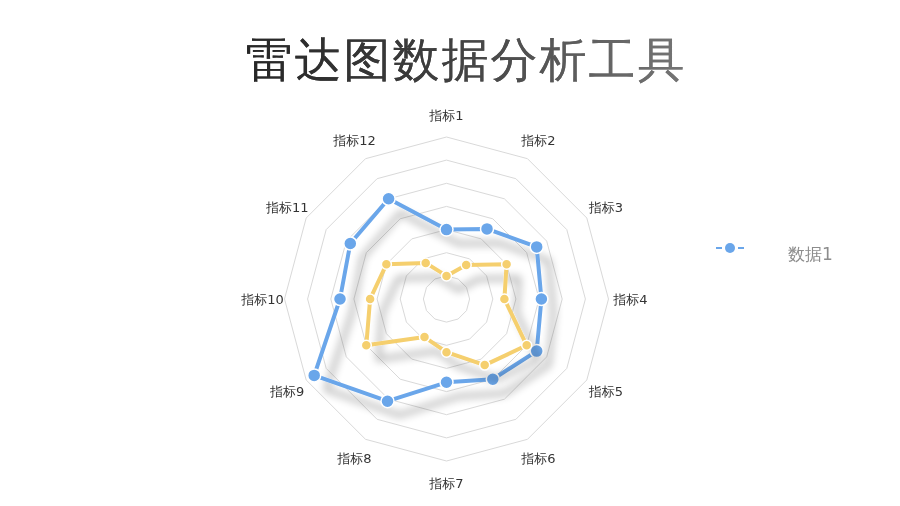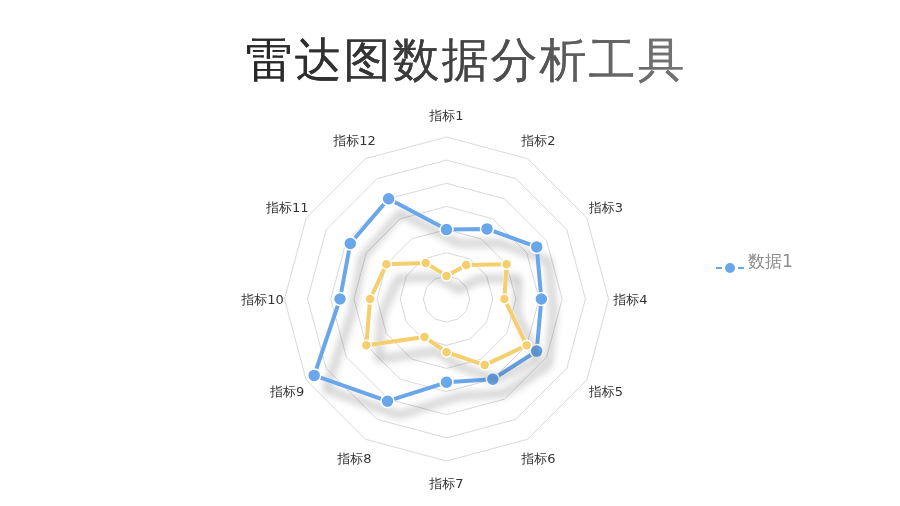--- a/index.html
+++ b/index.html
@@ -9,21 +9,21 @@
       position: absolute; left: 0; width: 900px; top: 30px; height: 60px;
       text-align: center; font-size: 47px; line-height: 60px; letter-spacing: 2px;
       background: linear-gradient(90deg, #2f2f2f 30%, #6e6e6e 70%);
       -webkit-background-clip: text; background-clip: text; color: #3a3a3a; padding-left: 16px;
     }
     .title span { color: transparent; -webkit-background-clip: text; background-clip: text;
       background-image: linear-gradient(90deg, #262626 0%, #3f3f3f 45%, #767676 100%); }
     svg.radar { position: absolute; left: 0; top: 0; }
     .axis-label { font-size: 13px; fill: #333333; }
     .legend { position: absolute; left: 716px; top: 243px; }
-    .legend-item { display: flex; align-items: flex-end; height: 30px; margin-bottom: 8px; cursor: pointer; }
+    .legend-item { display: flex; align-items: flex-start; height: 30px; margin-bottom: 8px; cursor: pointer; gap: 40px; }
     .legend-line { position: relative; width: 28px; height: 10px; margin-right: 4px; }
     .legend-line .dash { position: absolute; top: 4px; height: 2px; width: 6px; }
     .legend-line .dash.l { left: 0; }
     .legend-line .dash.r { right: 0; }
     .legend-line .dot { position: absolute; left: 9px; top: 0; width: 10px; height: 10px; border-radius: 50%; }
     .legend-text { font-size: 17px; color: #8c8c8c; }
   </style>
 </head>
 <body>
 

